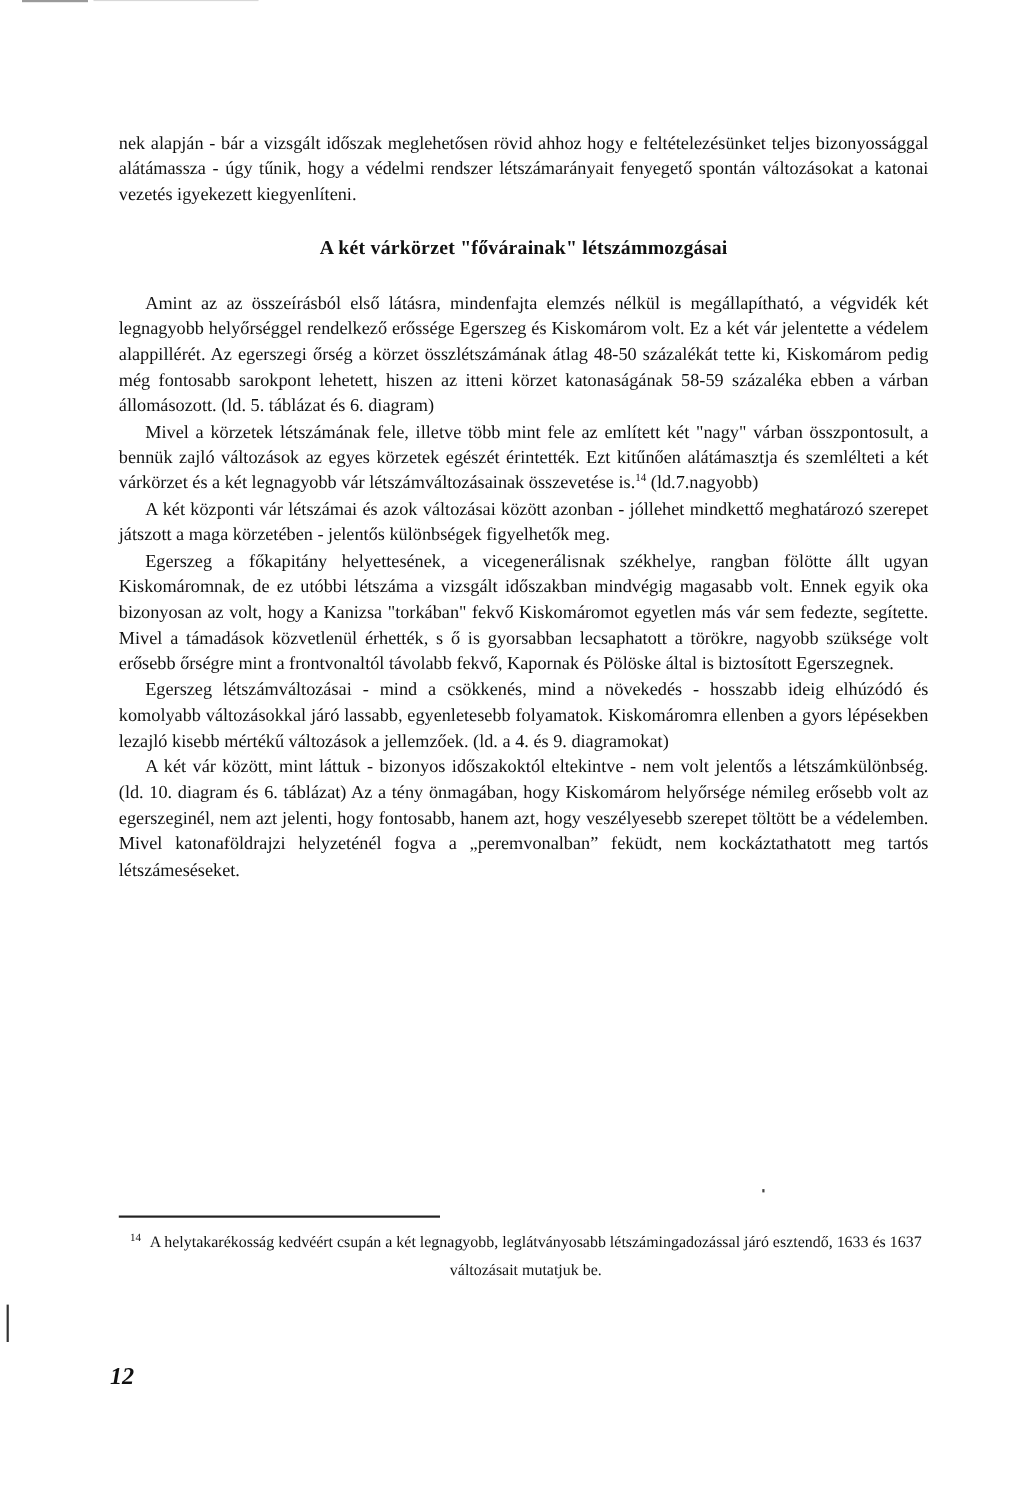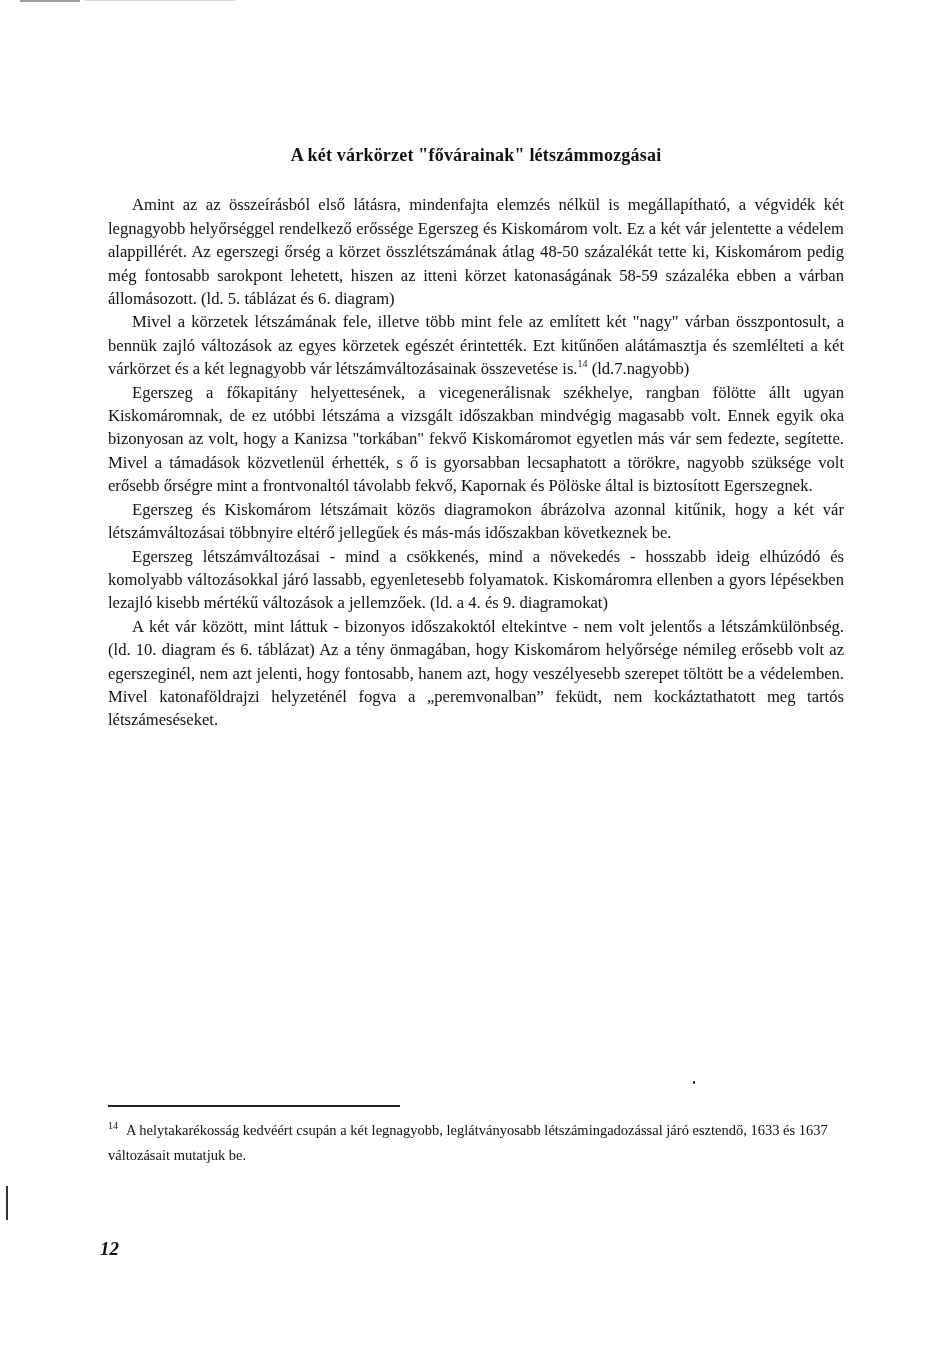--- a/index.html
+++ b/index.html
@@ -27,47 +27,48 @@
       margin: 26px 0 26px 0; text-indent: 0;
       letter-spacing: 0.2px;
     }
     sup { font-size: 10px; vertical-align: 7px; line-height: 0; }
     .footnote-rule {
       position: absolute; left: 108px; top: 1105px; width: 292px; height: 2px;
       background: #222;
     }
     .footnote {
       position: absolute; left: 108px; top: 1118px; width: 740px;
-      font-size: 14.5px; line-height: 25px; text-align: left;
+      font-size: 14.5px; line-height: 25px; text-align: center;
     }
     .footnote sup { font-size: 10px; vertical-align: 6px; margin-right: 8px; }
     .page-number {
       position: absolute; left: 100px; top: 1238px;
-      font-style: italic; font-weight: bold; font-size: 19px;
+      font-style: italic; font-weight: bold; font-size: 22px;
     }
     .margin-mark {
       position: absolute; left: 6px; top: 1186px; width: 2px; height: 34px;
       background: #333;
     }
     .speck {
       position: absolute; left: 693px; top: 1081px; width: 2px; height: 3px; background: #444;
     }
   </style>
 </head>
 <body>
 
 <div class="scan-top"></div>
 <div class="scan-top2"></div>
 
 <div class="page">
+  <p class="p noindent">nek alapján - bár a vizsgált időszak meglehetősen rövid ahhoz hogy e feltételezésünket teljes bizonyossággal alátámassza - úgy tűnik, hogy a védelmi rendszer létszámarányait fenyegető spontán változásokat a katonai vezetés igyekezett kiegyenlíteni.</p>
   <p class="heading">A két várkörzet "fővárainak" létszámmozgásai</p>
   <p class="p">Amint az az összeírásból első látásra, mindenfajta elemzés nélkül is megállapítható, a végvidék két legnagyobb helyőrséggel rendelkező erőssége Egerszeg és Kiskomárom volt. Ez a két vár jelentette a védelem alappillérét. Az egerszegi őrség a körzet összlétszámának átlag 48-50 százalékát tette ki, Kiskomárom pedig még fontosabb sarokpont lehetett, hiszen az itteni körzet katonaságának 58-59 százaléka ebben a várban állomásozott. (ld. 5. táblázat és 6. diagram)</p>
   <p class="p"><span>Mivel a körzetek létszámának fele, illetve több mint fele az említett két "nagy" várban összpontosult, a bennük zajló változások az egyes körzetek egészét érintették. Ezt kitűnően alátámasztja és szemlélteti a két várkörzet és a két legnagyobb vár létszámváltozásainak összevetése is.</span><sup>14</sup><span> (ld.7.nagyobb)</span></p>
+  <p class="p">A két központi vár létszámai és azok változásai között azonban - jóllehet mindkettő meghatározó szerepet játszott a maga körzetében - jelentős különbségek figyelhetők meg.</p>
   <p class="p">Egerszeg a főkapitány helyettesének, a vicegenerálisnak székhelye, rangban fölötte állt ugyan Kiskomáromnak, de ez utóbbi létszáma a vizsgált időszakban mindvégig magasabb volt. Ennek egyik oka bizonyosan az volt, hogy a Kanizsa "torkában" fekvő Kiskomáromot egyetlen más vár sem fedezte, segítette. Mivel a támadások közvetlenül érhették, s ő is gyorsabban lecsaphatott a törökre, nagyobb szüksége volt erősebb őrségre mint a frontvonaltól távolabb fekvő, Kapornak és Pölöske által is biztosított Egerszegnek.</p>
-  <p class="p">Egerszeg és Kiskomárom létszámait közös diagramokon ábrázolva azonnal kitűnik, hogy a két vár létszámváltozásai többnyire eltérő jellegűek és más-más időszakban következnek be.</p>
   <p class="p">Egerszeg létszámváltozásai - mind a csökkenés, mind a növekedés - hosszabb ideig elhúzódó és komolyabb változásokkal járó lassabb, egyenletesebb folyamatok. Kiskomáromra ellenben a gyors lépésekben lezajló kisebb mértékű változások a jellemzőek. (ld. a 4. és 9. diagramokat)</p>
   <p class="p">A két vár között, mint láttuk - bizonyos időszakoktól eltekintve - nem volt jelentős a létszámkülönbség. (ld. 10. diagram és 6. táblázat) Az a tény önmagában, hogy Kiskomárom helyőrsége némileg erősebb volt az egerszeginél, nem azt jelenti, hogy fontosabb, hanem azt, hogy veszélyesebb szerepet töltött be a védelemben. Mivel katonaföldrajzi helyzeténél fogva a „peremvonalban” feküdt, nem kockáztathatott meg tartós létszámeséseket.</p>
 </div>
 
 <div class="speck"></div>
 
 <div class="footnote-rule"></div>
 <div class="footnote">
   <sup>14</sup><span>A helytakarékosság kedvéért csupán a két legnagyobb, leglátványosabb létszámingadozással járó esztendő, 1633 és 1637 változásait mutatjuk be.</span>
 </div>

